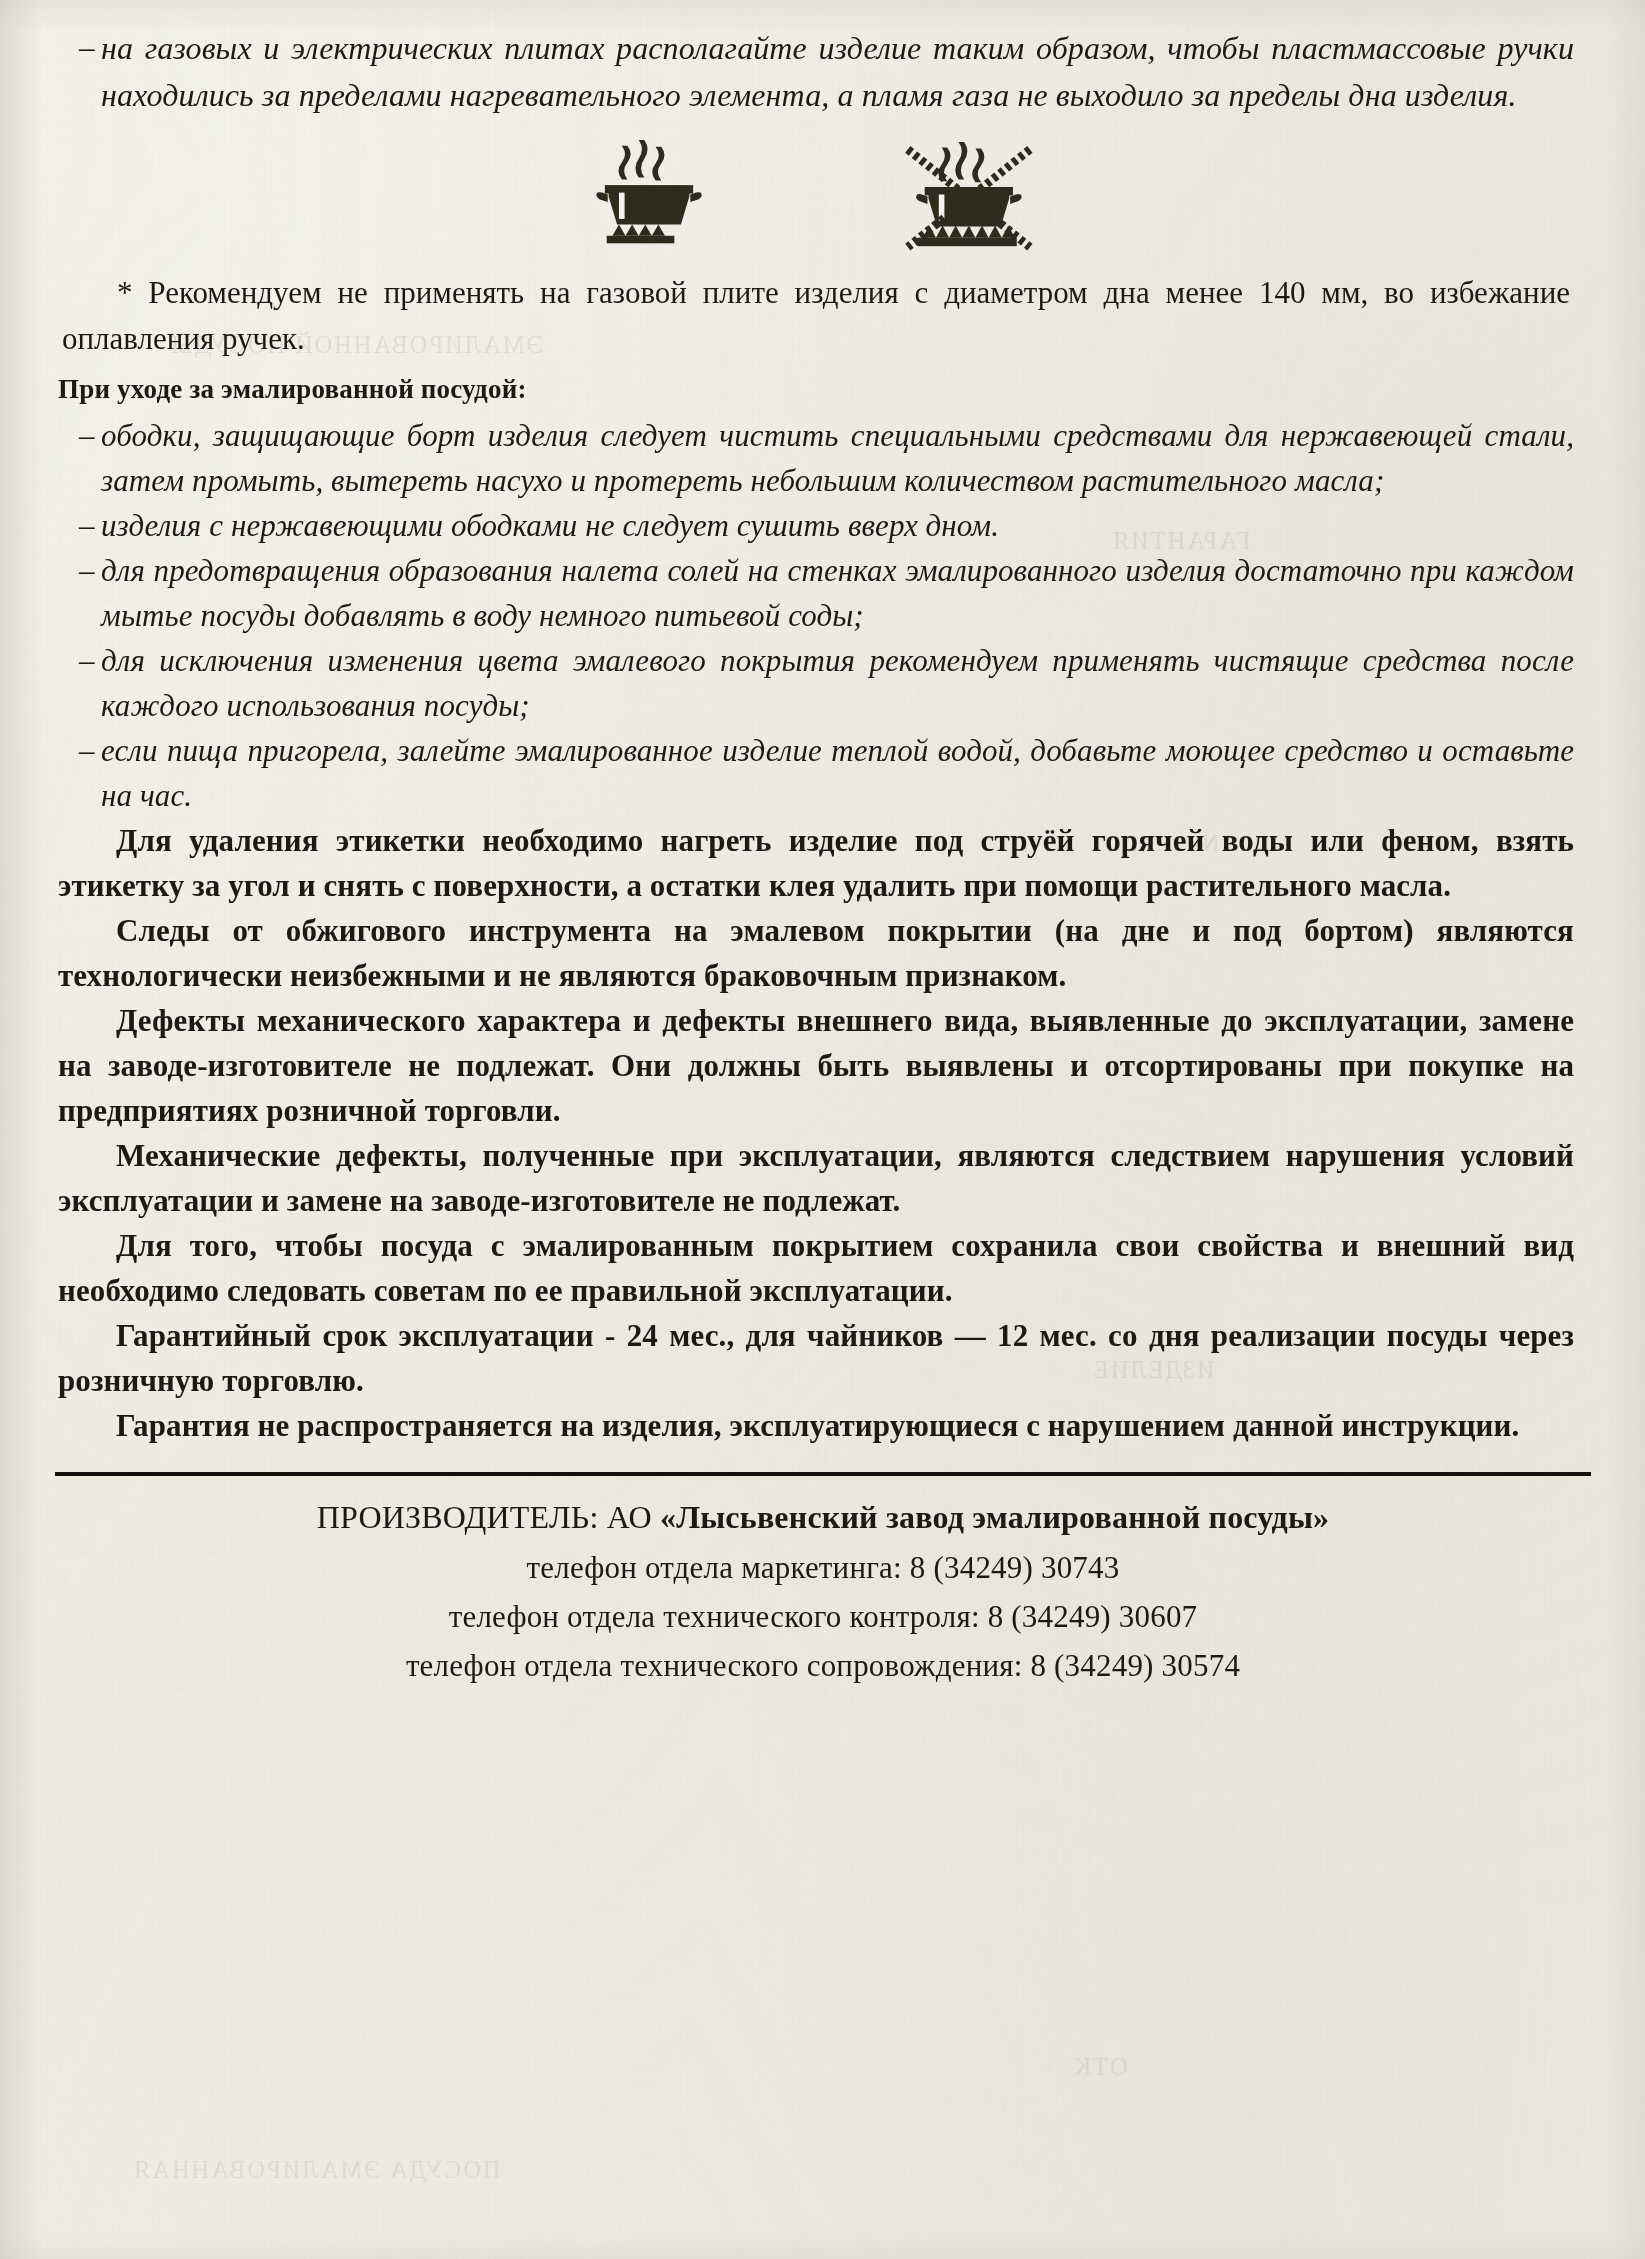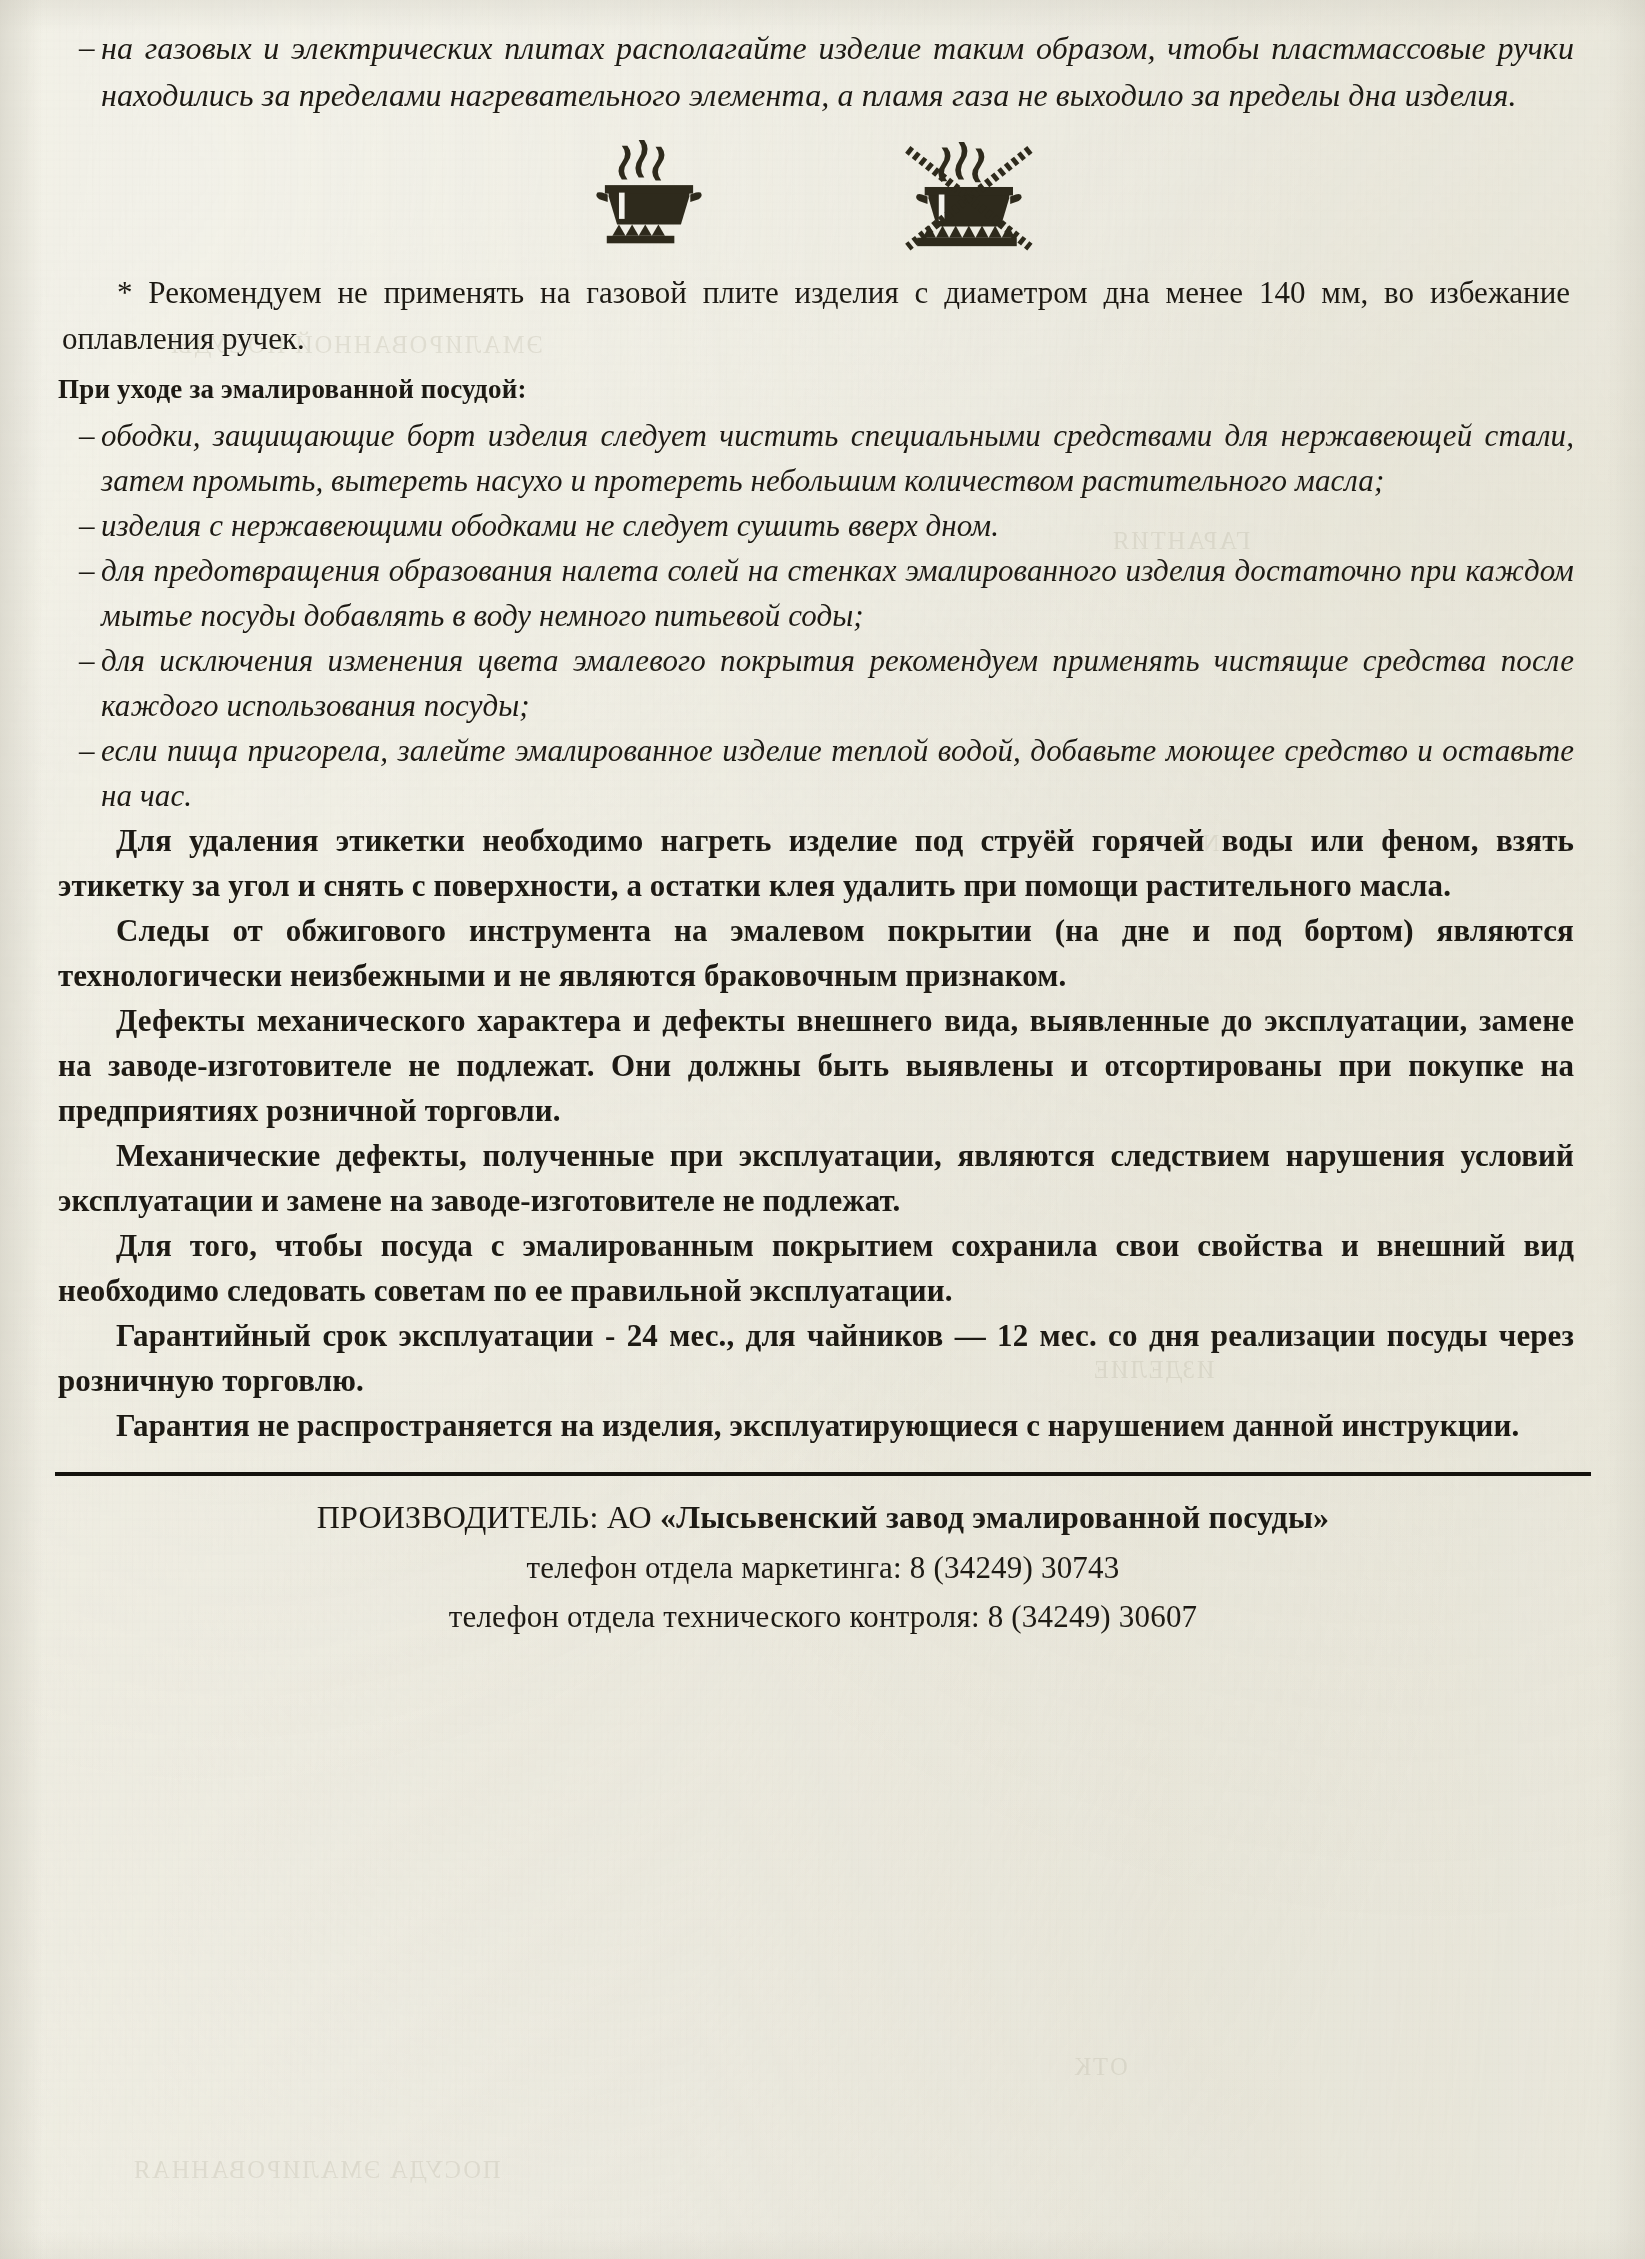--- a/index.html
+++ b/index.html
@@ -289,16 +289,17 @@
   </div>
 
   <hr class="divider">
 
   <div class="footer">
     <div class="footer-line manufacturer">
       <span>ПРОИЗВОДИТЕЛЬ: АО </span><span class="maker-name">«Лысьвенский завод эмалированной посуды»</span>
     </div>
     <div class="footer-line phone">телефон отдела маркетинга: 8 (34249) 30743</div>
     <div class="footer-line phone">телефон отдела технического контроля: 8 (34249) 30607</div>
+    <div class="footer-line phone">телефон отдела технического сопровождения: 8 (34249) 30574</div>
   </div>
 
 </div>
 
 
 </body></html>

